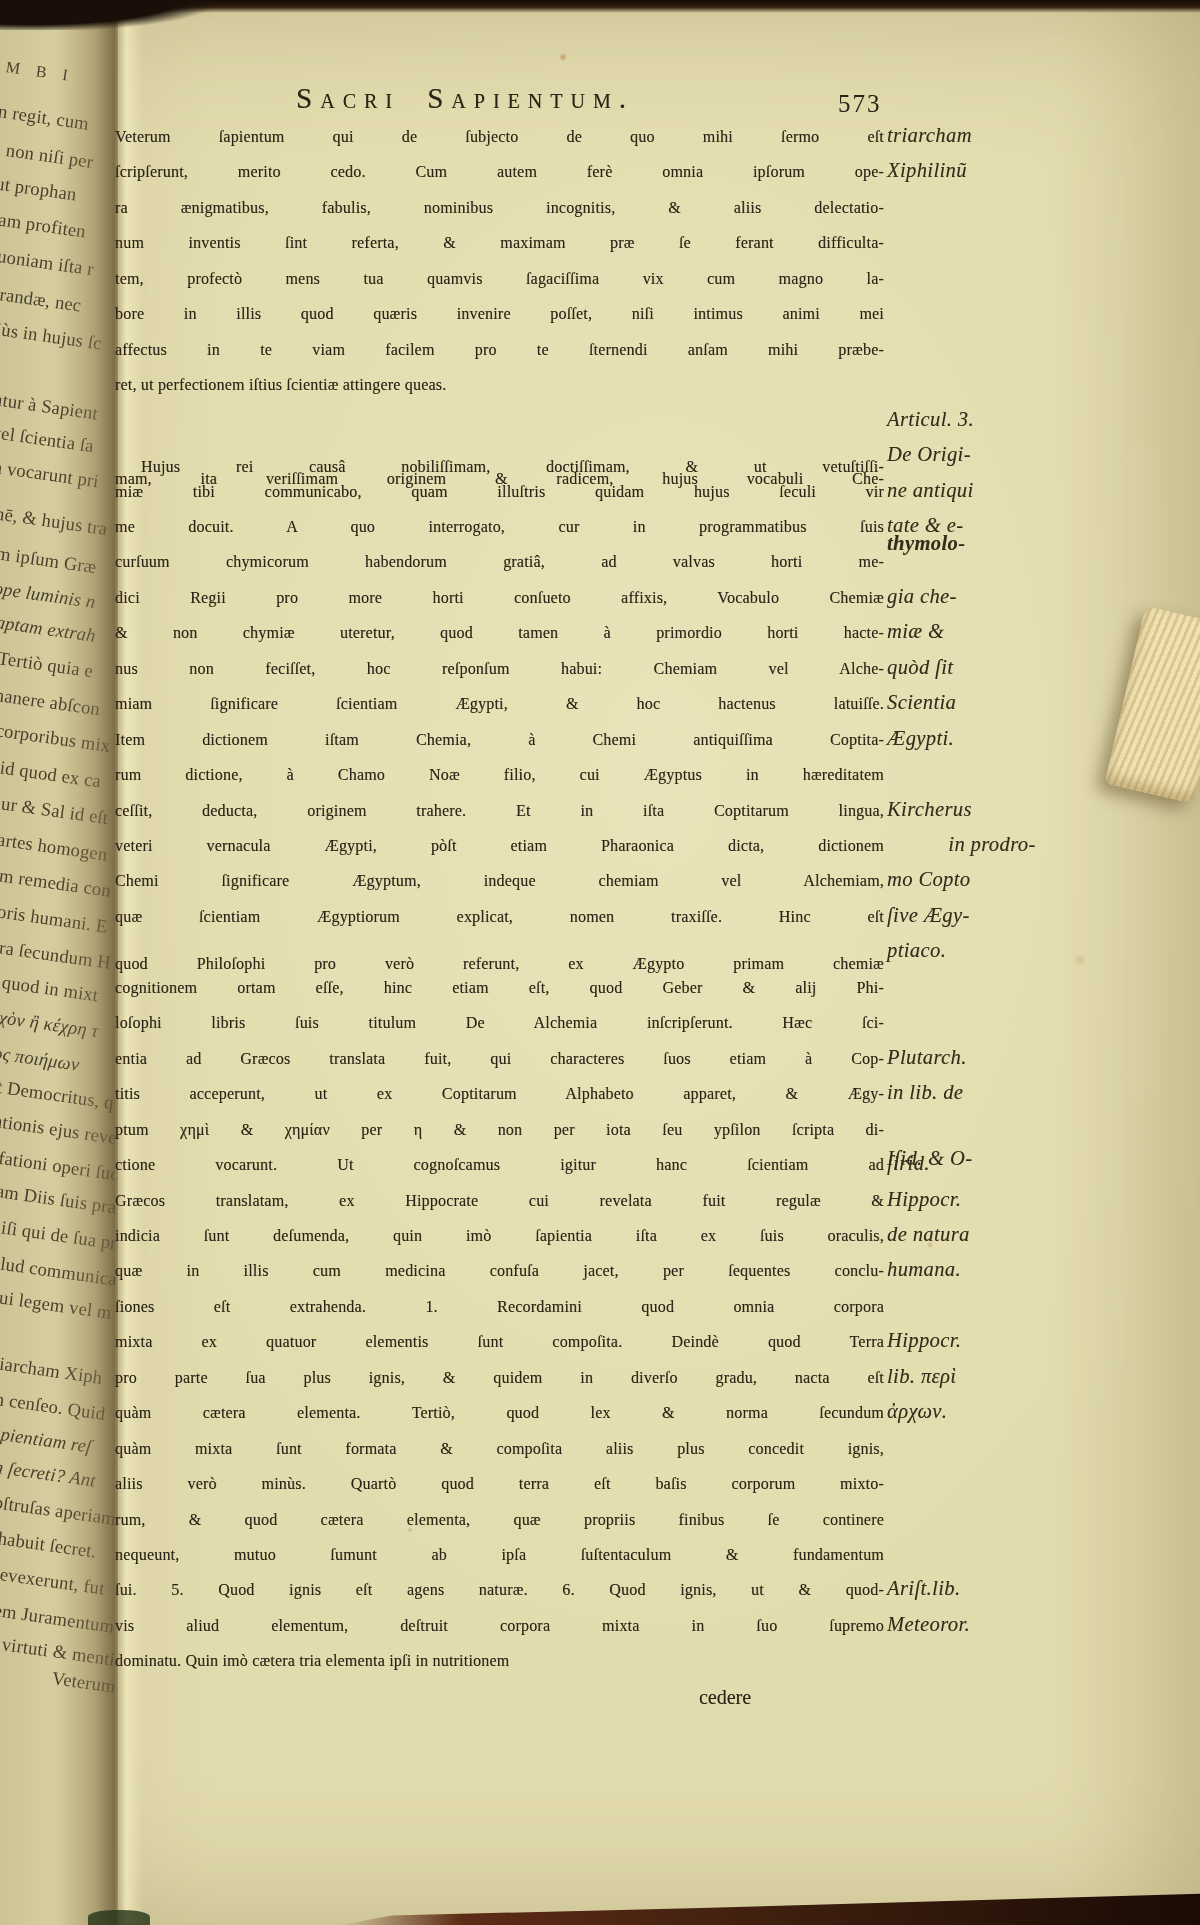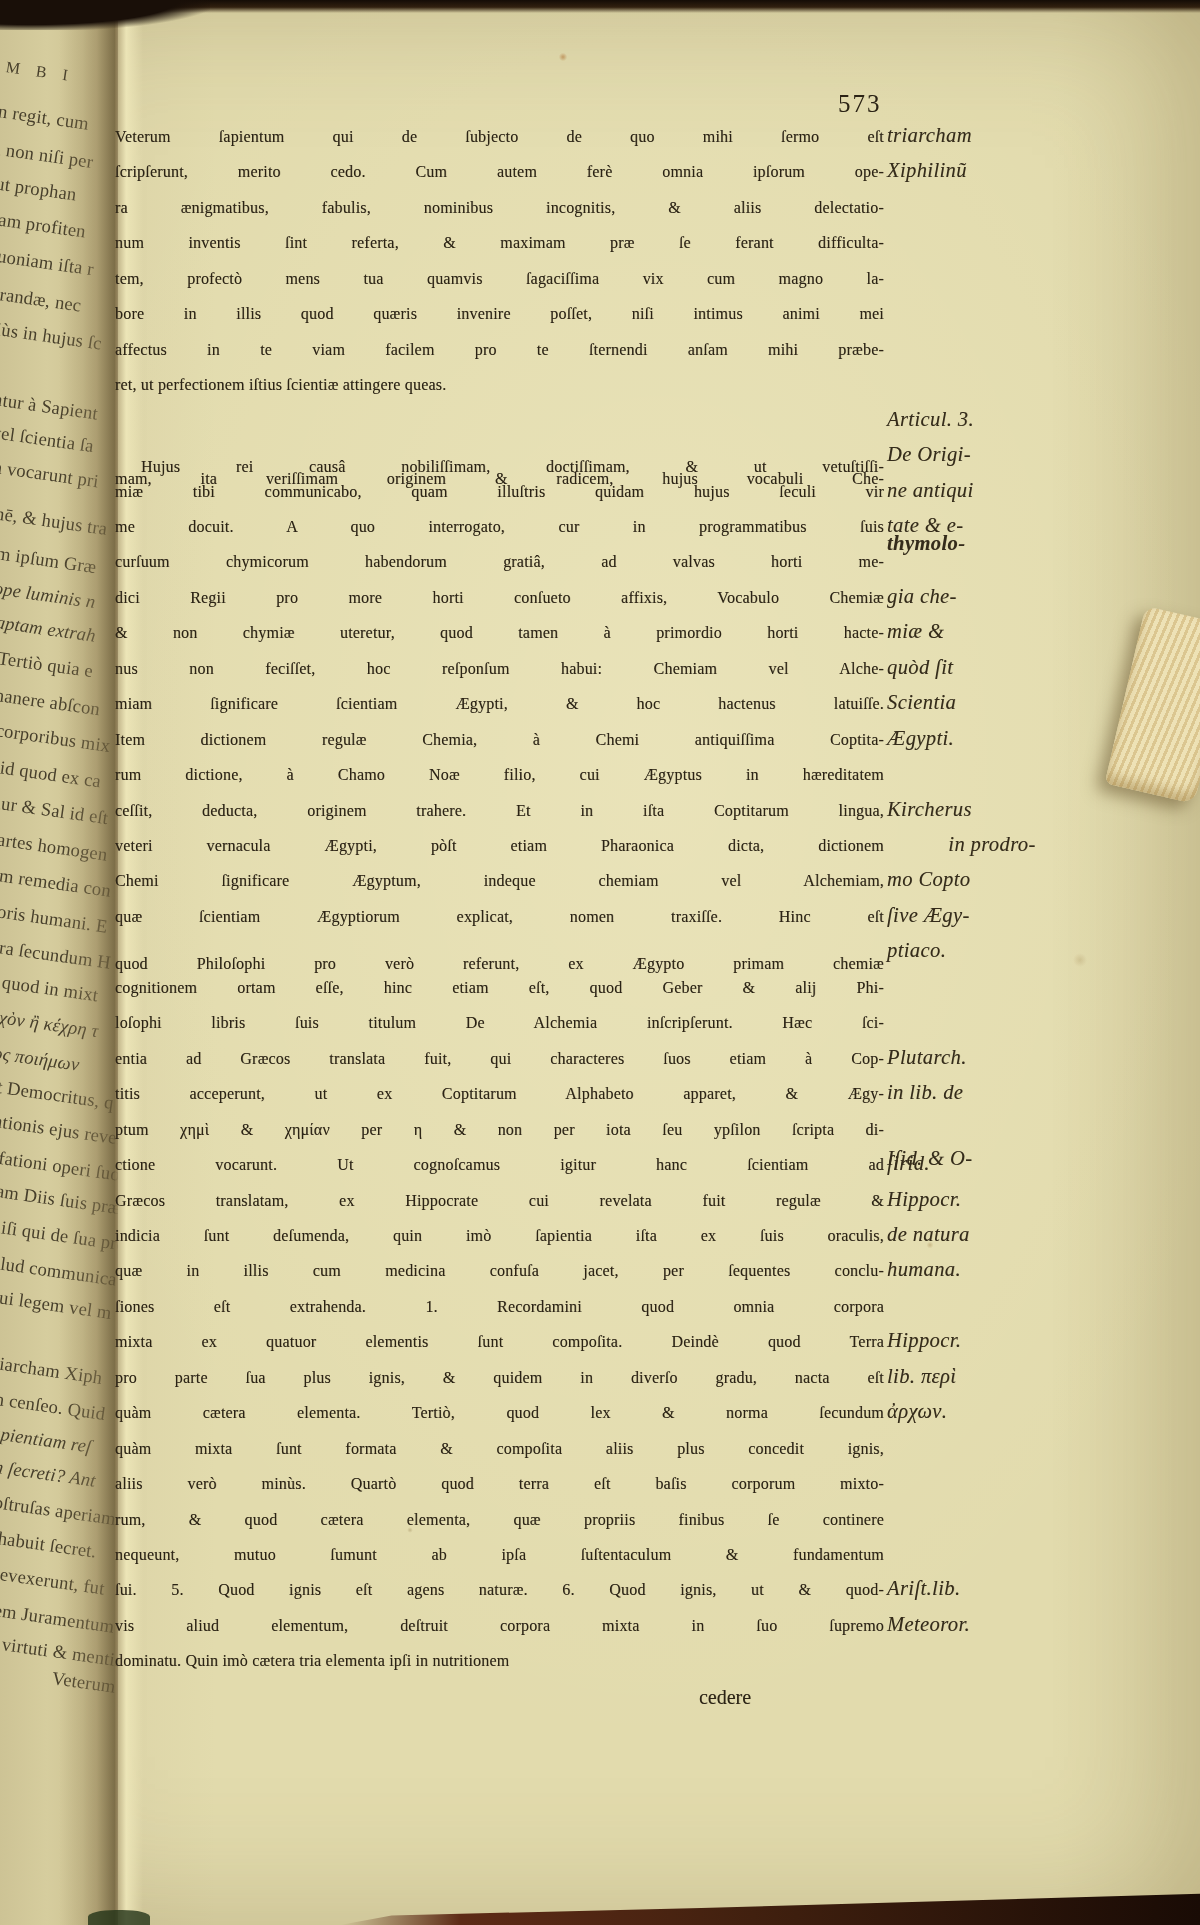--- a/index.html
+++ b/index.html
@@ -110,41 +110,42 @@
         <div class="gfrag" style="top: 1564px; left: 0px;">evexerunt, fut</div>
         <div class="gfrag" style="top: 1600px; left: -6px;">em Juramentum</div>
         <div class="gfrag" style="top: 1634px; left: 2px;">virtuti &amp; mentis</div>
         <div class="gfrag" style="top: 1668px; left: 52px;">Veterum</div>
       </div>
     <div class="fold-shadow"></div>
   </div>
   <div class="page-edge-light"></div>
   <div class="top-band"></div>
 
+  <div class="title">Sacri Sapientum.</div>
   <div class="pagenum">573</div>
 
   <div>
       <div class="bline" style="top: 124px;">Veterum ſapientum qui de ſubjecto de quo mihi ſermo eſt</div>
       <div class="bline" style="top: 159.45px;">ſcripſerunt, merito cedo. Cum autem ferè omnia ipſorum ope-</div>
       <div class="bline" style="top: 194.9px;">ra ænigmatibus, fabulis, nominibus incognitis, &amp; aliis delectatio-</div>
       <div class="bline" style="top: 230.35px;">num inventis ſint referta, &amp; maximam præ ſe ferant difficulta-</div>
       <div class="bline" style="top: 265.8px;">tem, profectò mens tua quamvis ſagaciſſima vix cum magno la-</div>
       <div class="bline" style="top: 301.25px;">bore in illis quod quæris invenire poſſet, niſi intimus animi mei</div>
       <div class="bline" style="top: 336.7px;">affectus in te viam facilem pro te ſternendi anſam mihi præbe-</div>
       <div class="bline nj" style="top: 372.15px;">ret, ut perfectionem iſtius ſcientiæ attingere queas.</div>
       <div class="bline ind" style="top: 420px; margin-top: 34px;">Hujus rei causâ nobiliſſimam, doctiſſimam, &amp; ut vetuſtiſſi-</div>
       <div class="bline" style="top: 466px;">mam, ita veriſſimam originem &amp; radicem, hujus vocabuli Che-</div>
       <div class="bline" style="top: 478.5px;">miæ tibi communicabo, quam illuſtris quidam hujus ſeculi vir</div>
       <div class="bline" style="top: 513.95px;">me docuit.  A quo interrogato, cur in programmatibus ſuis</div>
       <div class="bline" style="top: 549.4px;">curſuum chymicorum habendorum gratiâ, ad valvas horti me-</div>
       <div class="bline" style="top: 584.85px;">dici Regii pro more horti conſueto affixis, Vocabulo Chemiæ</div>
       <div class="bline" style="top: 620.3px;">&amp; non chymiæ uteretur, quod tamen à primordio horti hacte-</div>
       <div class="bline" style="top: 655.75px;">nus non feciſſet, hoc reſponſum habui:  Chemiam vel Alche-</div>
       <div class="bline" style="top: 691.2px;">miam ſignificare ſcientiam Ægypti, &amp; hoc hactenus latuiſſe.</div>
-      <div class="bline" style="top: 726.65px;">Item dictionem regulæ Chemia, à Chemi antiquiſſima Coptita-</div>
+      <div class="bline" style="top: 726.65px;">Item dictionem iſtam Chemia, à Chemi antiquiſſima Coptita-</div>
       <div class="bline" style="top: 762.1px;">rum dictione, à Chamo Noæ filio, cui Ægyptus in hæreditatem</div>
       <div class="bline" style="top: 797.55px;">ceſſit, deducta, originem trahere.  Et in iſta Coptitarum lingua,</div>
       <div class="bline" style="top: 833px;">veteri vernacula Ægypti, pòſt etiam Pharaonica dicta, dictionem</div>
       <div class="bline" style="top: 868.45px;">Chemi ſignificare Ægyptum, indeque chemiam vel Alchemiam,</div>
       <div class="bline" style="top: 903.9px;">quæ ſcientiam Ægyptiorum explicat, nomen traxiſſe.  Hinc eſt</div>
       <div class="bline" style="top: 939.35px; margin-top: 12px;">quod Philoſophi pro verò referunt, ex Ægypto primam chemiæ</div>
       <div class="bline" style="top: 974.8px;">cognitionem ortam eſſe, hinc etiam eſt, quod Geber &amp; alij Phi-</div>
       <div class="bline" style="top: 1010.25px;">loſophi libris ſuis titulum De Alchemia inſcripſerunt.  Hæc ſci-</div>
       <div class="bline" style="top: 1045.7px;">entia ad Græcos translata fuit, qui characteres ſuos etiam à Cop-</div>
       <div class="bline" style="top: 1081.15px;">titis acceperunt, ut ex Coptitarum Alphabeto apparet, &amp; Ægy-</div>

